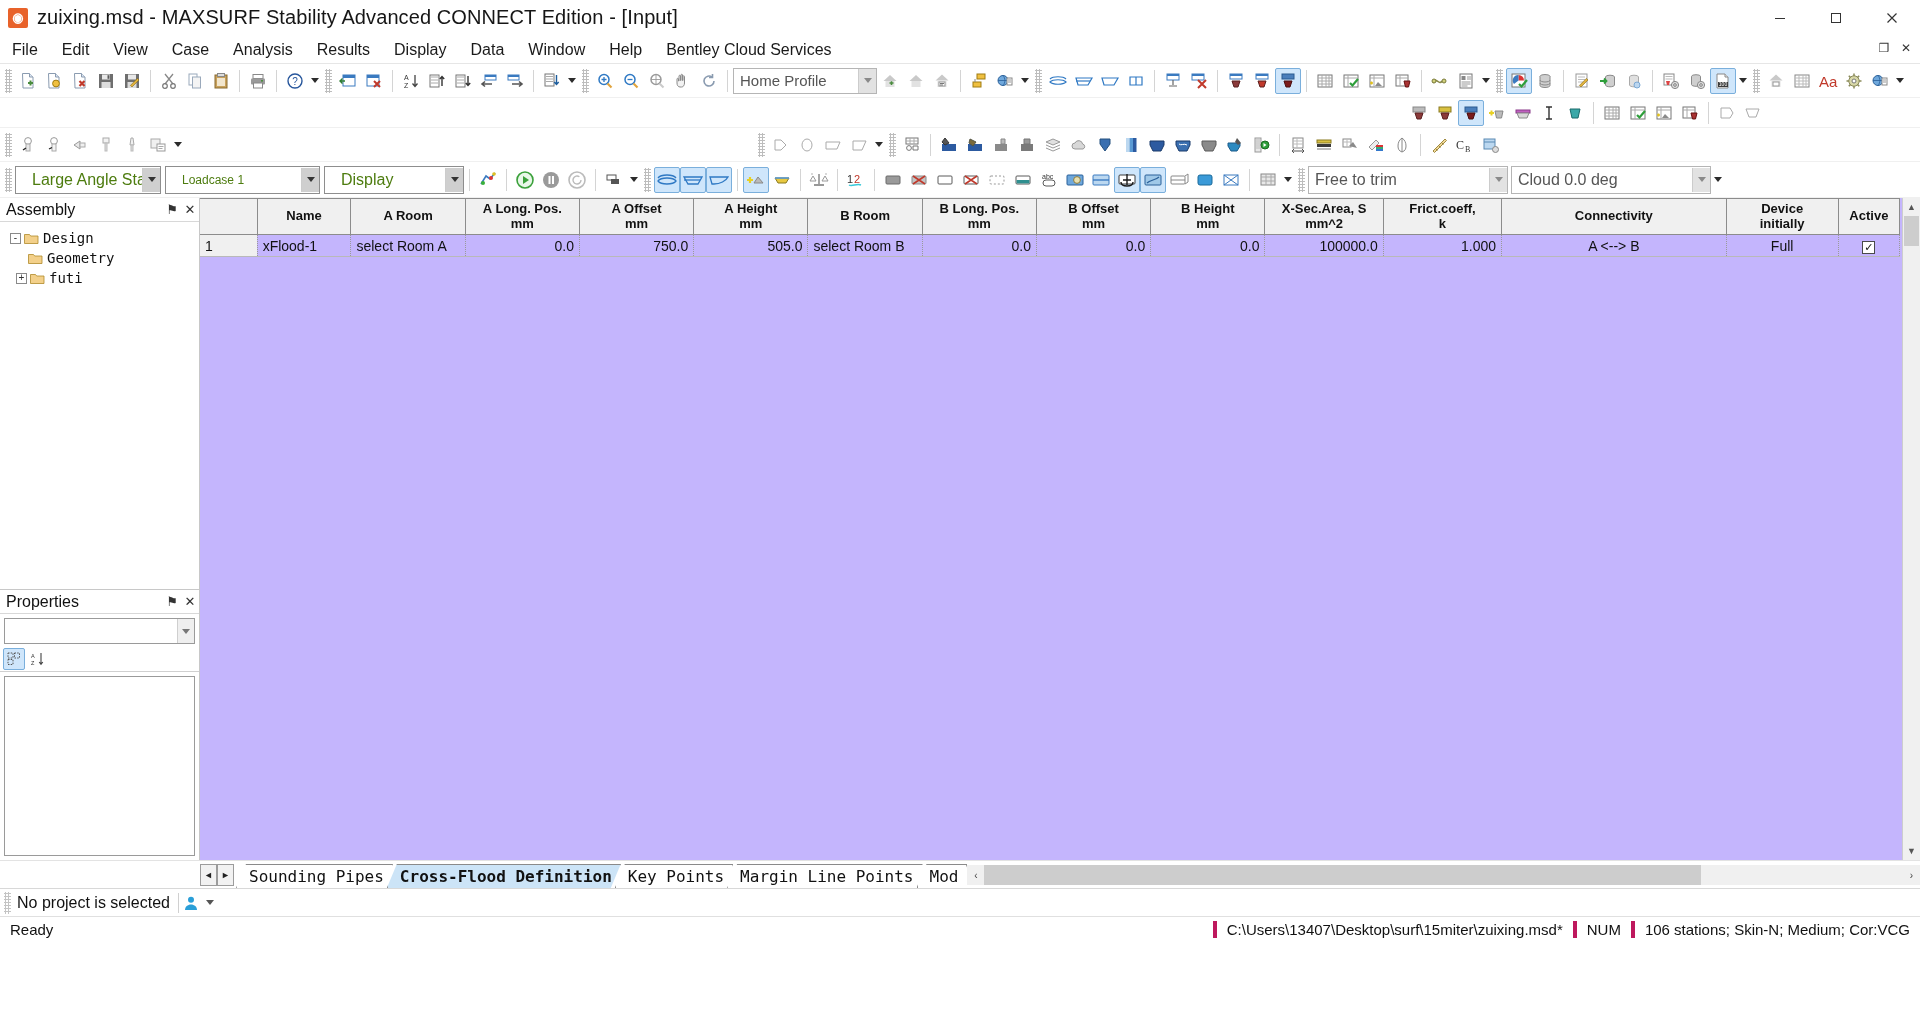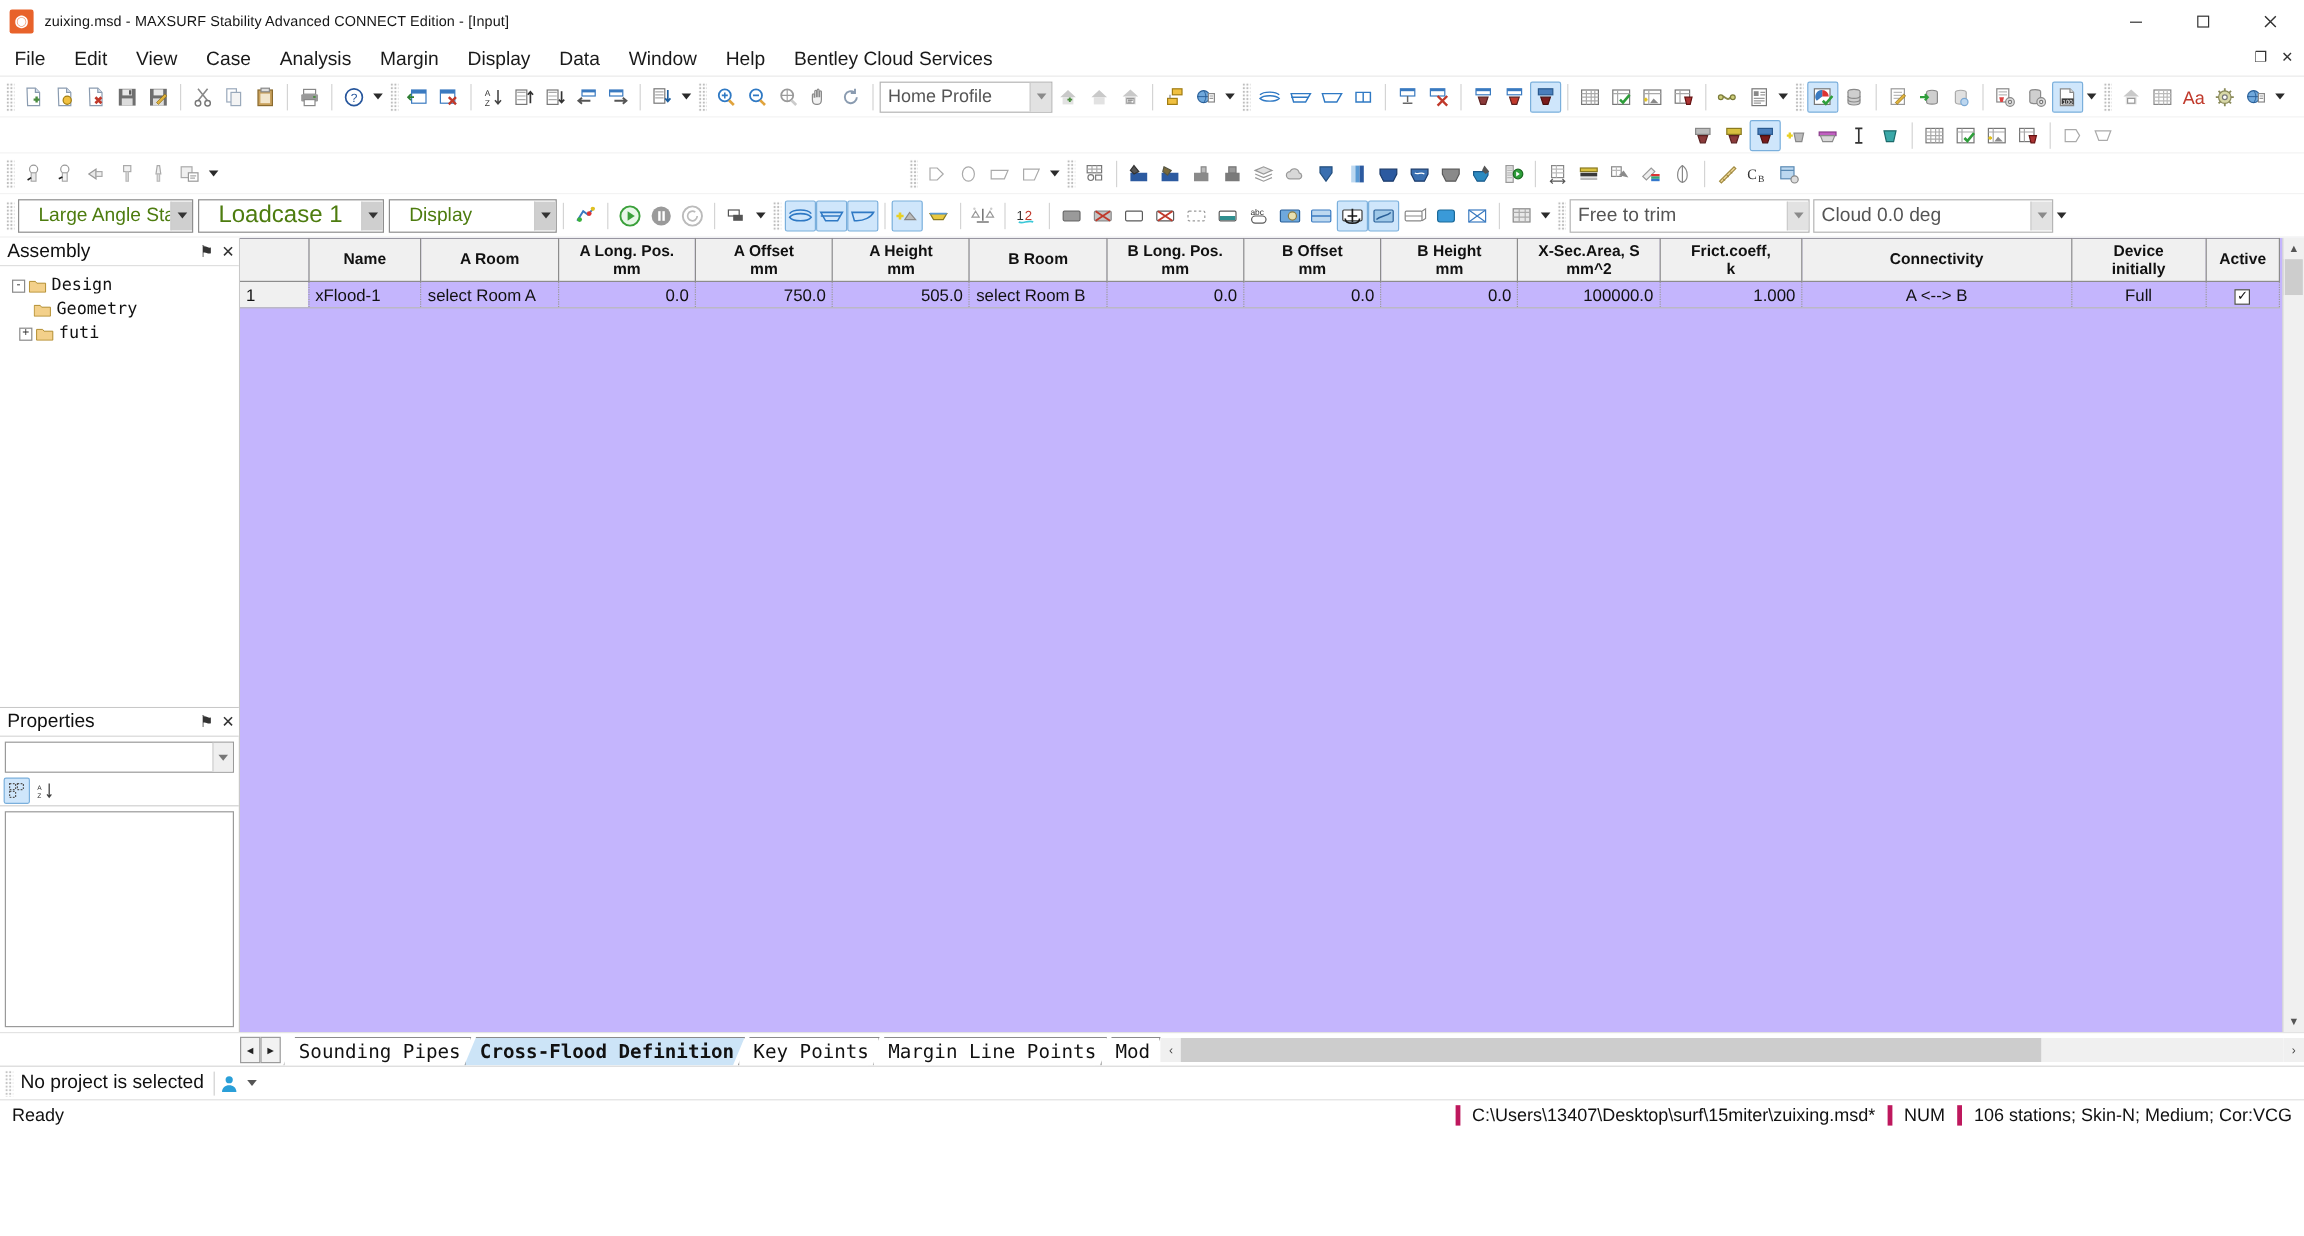--- a/index.html
+++ b/index.html
@@ -22,21 +22,21 @@
     border-bottom: 1px solid #ffffff;
     position: relative;
   }
   #app-icon {
     width: 20px; height: 20px; margin: 0 9px 0 8px;
     background: #e8622a;
     border-radius: 2px;
     display: flex; align-items: center; justify-content: center;
     color: #fff; font-size: 13px; font-weight: bold; line-height: 1;
   }
-  #title-text { font-size: 12px; color: #161616; letter-spacing: .1px; }
+  #title-text { font-size: 20px; color: #161616; letter-spacing: .1px; }
   #win-buttons { position: absolute; right: 0; top: 0; display: flex; height: 36px; }
   .win-btn {
     width: 56px; height: 36px;
     display: flex; align-items: center; justify-content: center;
     font-size: 15px; color: #333;
   }
   .win-btn svg { display: block; }
 
   
   #menubar {
@@ -297,21 +297,21 @@
     </div>
   </div>
 </div>
 
 <div id="menubar">
   <div class="menu-item">File</div>
   <div class="menu-item">Edit</div>
   <div class="menu-item">View</div>
   <div class="menu-item">Case</div>
   <div class="menu-item">Analysis</div>
-  <div class="menu-item">Margin</div>
+  <div class="menu-item">Results</div>
   <div class="menu-item">Display</div>
   <div class="menu-item">Data</div>
   <div class="menu-item">Window</div>
   <div class="menu-item">Help</div>
   <div class="menu-item">Bentley Cloud Services</div>
   <div id="mdi-buttons">
     <div class="mdi-btn">❐</div>
     <div class="mdi-btn">✕</div>
   </div>
 </div>
@@ -1044,21 +1044,21 @@
   </div>
 </div>
 
 <div class="toolbar-row" style="height:36px">
   <div class="tb-grip"></div>
   <div class="tb-combo combo-dark" style="width:146px;height:28px">
     <div class="val" style="font-size:16px">Large Angle Stab</div>
     <div class="arrow"></div>
   </div>
   <div class="tb-combo combo-dark" style="width:155px;height:28px;margin-left:4px">
-    <div class="val" style="font-size:20px">Loadcase 1</div>
+    <div class="val" style="font-size:12px">Loadcase 1</div>
     <div class="arrow"></div>
   </div>
   <div class="tb-combo combo-dark" style="width:140px;height:28px;margin-left:4px">
     <div class="val" style="font-size:16px">Display</div>
     <div class="arrow"></div>
   </div>
   <div class="tb-sep"></div>
   <div class="tbtn">
     <svg width="20" height="20" viewBox="0 0 20 20">
         <path d="M3 14l5-8 4 3 5-6" fill="none" stroke="#3a7ac0" stroke-width="1.6"></path>

